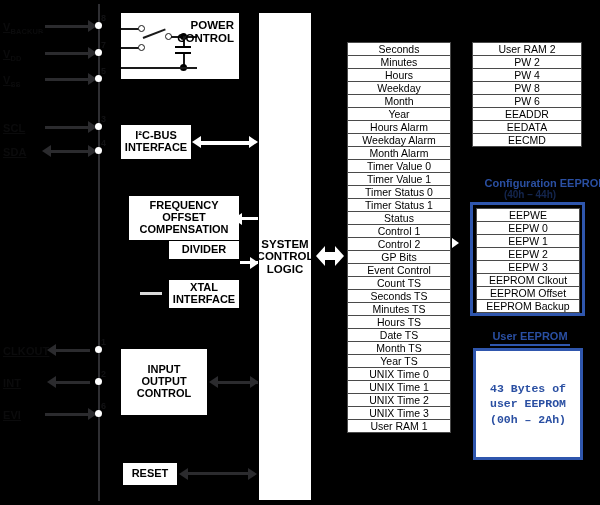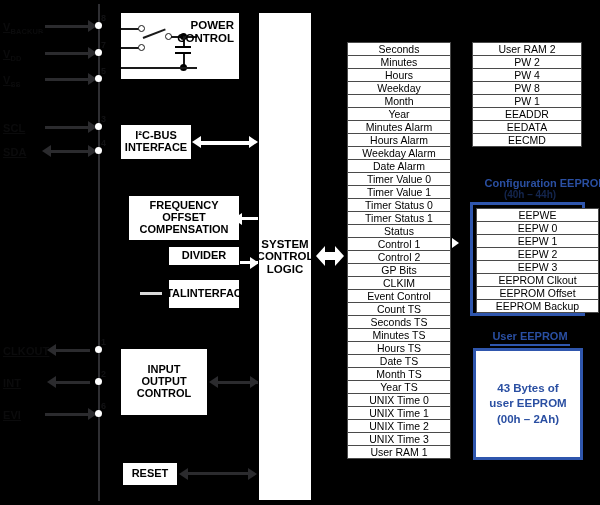--- a/index.html
+++ b/index.html
@@ -111,20 +111,21 @@
     border:3px solid #2f56ad;
     box-sizing:border-box;
     color:#2a4fa2;
     font-size:11.5px;
     font-weight:bold;
     display:flex;
     align-items:center;
     justify-content:center;
     text-align:center;
     line-height:1.35;
+    font-family:Liberation Mono, monospace;
   }
   .blueline{position:absolute;background:#2f56ad;}
   
   .pc-wire{position:absolute;background:#1a1a1a;height:2px;}
   .pc-open{
     position:absolute;width:7px;height:7px;border-radius:50%;
     border:1.5px solid #1a1a1a;background:#fff;box-sizing:border-box;
   }
   .pc-solid{
     position:absolute;width:7px;height:7px;border-radius:50%;
@@ -241,27 +242,27 @@
   <div class="arrow-r wt" style="left:249px;top:136px;"></div>
 
   <div class="box" style="left:128px;top:195px;width:112px;height:46px;flex-direction:column;">
     <div>FREQUENCY</div>
     <div>OFFSET</div>
     <div>COMPENSATION</div>
   </div>
   <div class="wire wt" style="left:240px;top:217px;width:18px;height:3px;"></div>
   <div class="arrow-l wt" style="left:233px;top:213px;"></div>
 
-  <div class="box" style="left:168px;top:246px;width:72px;height:20px;">
+  <div class="box" style="left:168px;top:240px;width:72px;height:20px;">
     <span>DIVIDER</span>
   </div>
   <div class="wire wt" style="left:240px;top:261px;width:18px;height:3px;"></div>
   <div class="arrow-r wt" style="left:250px;top:257px;"></div>
 
-  <div class="box" style="left:168px;top:279px;width:72px;height:30px;flex-direction:row;">
+  <div class="box" style="left:168px;top:279px;width:72px;height:30px;flex-direction:column;">
     <div>XTAL</div>
     <div>INTERFACE</div>
   </div>
   <div class="xtal-stub" style="left:140px;top:292px;width:22px;"></div>
 
   <div class="box" style="left:120px;top:348px;width:88px;height:68px;flex-direction:column;align-items:center;">
     <div>INPUT</div>
     <div>OUTPUT</div>
     <div>CONTROL</div>
   </div>
@@ -288,67 +289,65 @@
     </svg>
   </div>
 
   <div class="reglist" id="reg-col-1" style="left:347px;top:42px;width:104px;">
       <div class="reg">Seconds</div>
       <div class="reg">Minutes</div>
       <div class="reg">Hours</div>
       <div class="reg">Weekday</div>
       <div class="reg">Month</div>
       <div class="reg">Year</div>
-      <div class="reg">Minutes Alarm</div>
       <div class="reg">Hours Alarm</div>
       <div class="reg">Weekday Alarm</div>
-      <div class="reg">Date Alarm</div>
+      <div class="reg">Month Alarm</div>
       <div class="reg">Timer Value 0</div>
       <div class="reg">Timer Value 1</div>
       <div class="reg">Timer Status 0</div>
       <div class="reg">Timer Status 1</div>
       <div class="reg">Status</div>
       <div class="reg">Control 1</div>
       <div class="reg">Control 2</div>
       <div class="reg">GP Bits</div>
-      <div class="reg">CLKIM</div>
       <div class="reg">Event Control</div>
       <div class="reg">Count TS</div>
       <div class="reg">Seconds TS</div>
       <div class="reg">Minutes TS</div>
       <div class="reg">Hours TS</div>
       <div class="reg">Date TS</div>
       <div class="reg">Month TS</div>
       <div class="reg">Year TS</div>
       <div class="reg">UNIX Time 0</div>
       <div class="reg">UNIX Time 1</div>
       <div class="reg">UNIX Time 2</div>
       <div class="reg">UNIX Time 3</div>
       <div class="reg">User RAM 1</div>
     </div>
 
   <div class="reglist" id="reg-col-2" style="left:472px;top:42px;width:110px;">
       <div class="reg">User RAM 2</div>
       <div class="reg">PW 2</div>
       <div class="reg">PW 4</div>
       <div class="reg">PW 8</div>
-      <div class="reg">PW 1</div>
+      <div class="reg">PW 6</div>
       <div class="reg">EEADDR</div>
       <div class="reg">EEDATA</div>
       <div class="reg">EECMD</div>
     </div>
 
   <div class="arrow-r wt" style="left:452px;top:238px;border-top-width:5px;border-bottom-width:5px;border-left-width:7px;"></div>
 
   <div class="bluetext" style="left:482px;top:177px;width:128px;">Configuration EEPROM</div>
   <div class="bluetext dim" style="left:466px;top:189px;width:128px;font-size:10px;">(40h – 44h)</div>
 
   <div class="bluebracket" style="left:470px;top:202px;width:115px;height:114px;border-right:3px solid #2f56ad;"></div>
 
-  <div class="reglist" id="reg-col-3" style="left:476px;top:208px;width:123px;">
+  <div class="reglist" id="reg-col-3" style="left:476px;top:208px;width:104px;">
       <div class="reg">EEPWE</div>
       <div class="reg">EEPW 0</div>
       <div class="reg">EEPW 1</div>
       <div class="reg">EEPW 2</div>
       <div class="reg">EEPW 3</div>
       <div class="reg">EEPROM Clkout</div>
       <div class="reg">EEPROM Offset</div>
       <div class="reg">EEPROM Backup</div>
     </div>
 

